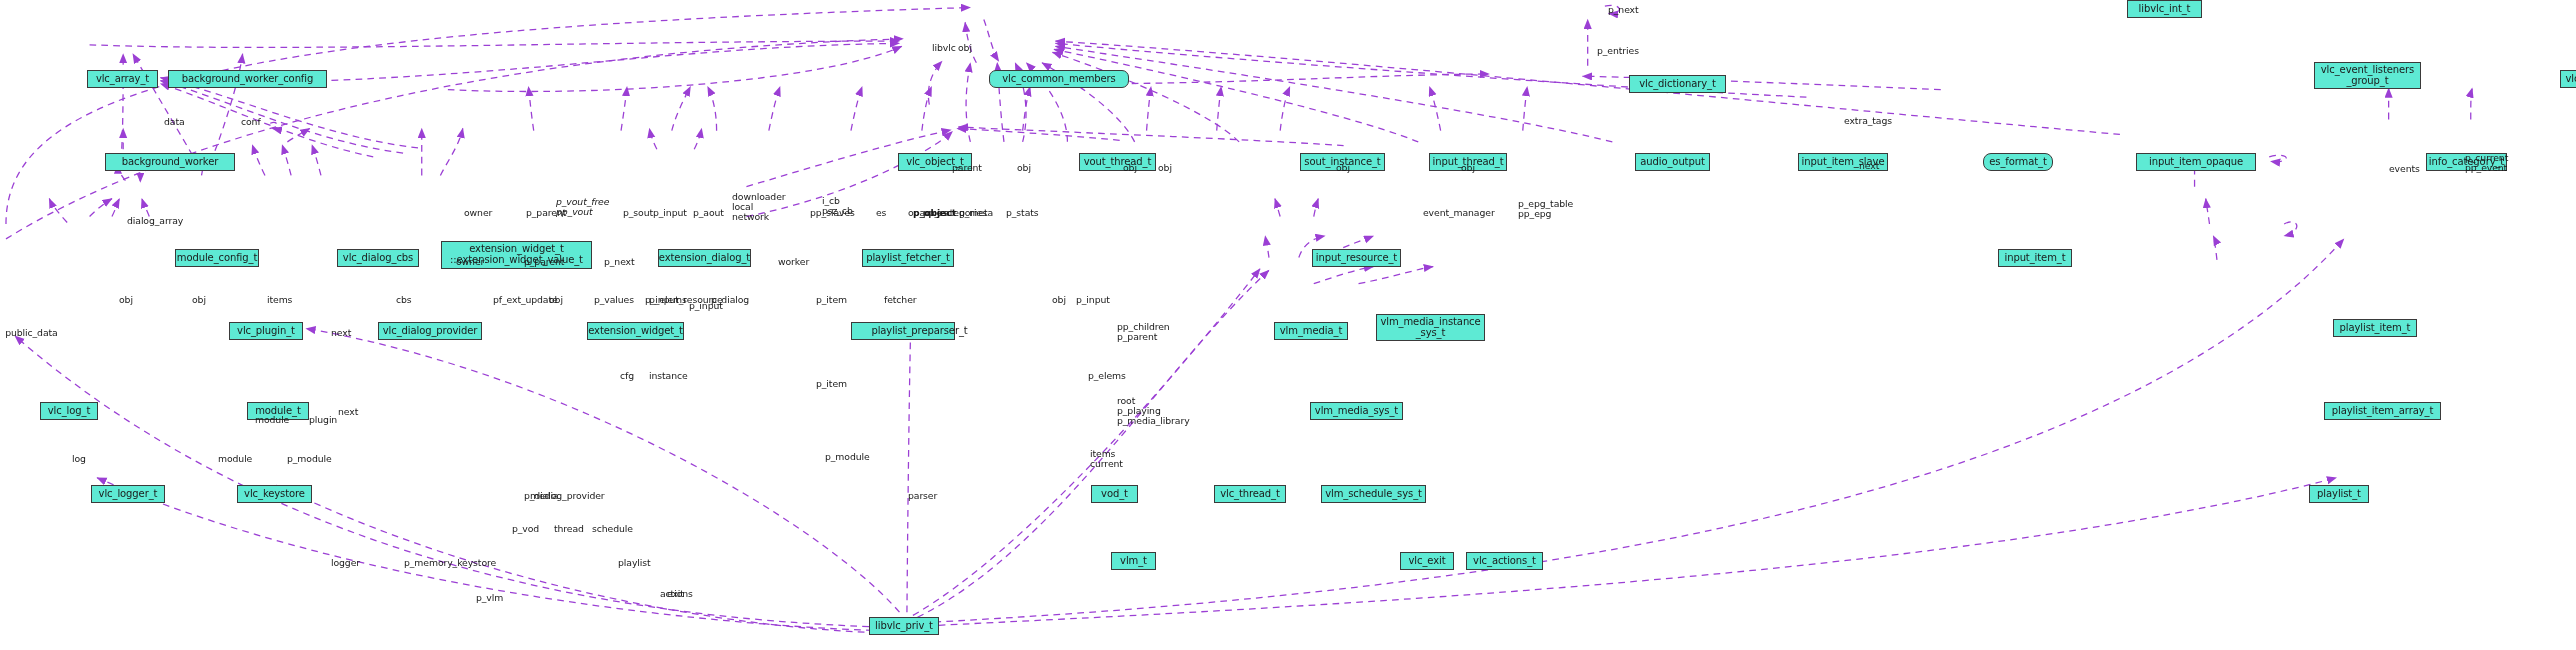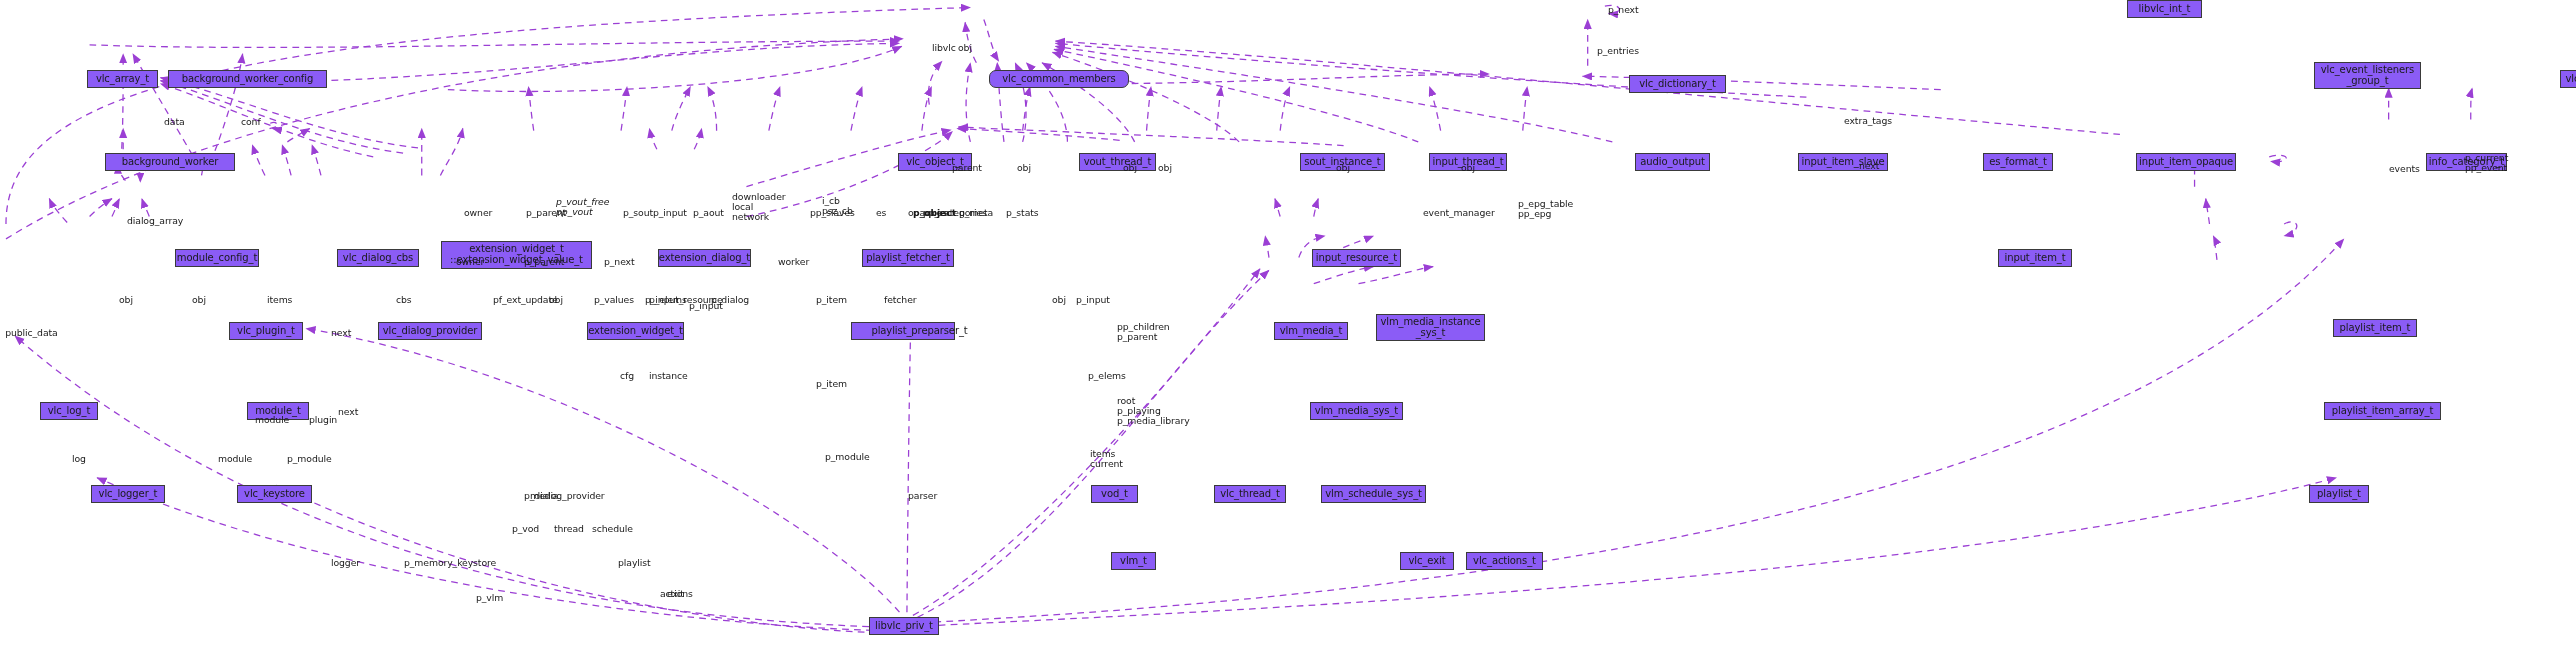--- a/index.html
+++ b/index.html
@@ -9,21 +9,21 @@
     width:2576px;
     height:651px;
     background:#ffffff;
     font-family:"DejaVu Sans","Liberation Sans",sans-serif;
     overflow:hidden;
   }
   svg#edges{position:absolute;left:0;top:0;width:2576px;height:651px;}
   .node{
     position:absolute;
     box-sizing:border-box;
-    background:#8b5cf6;
+    background:#5eead4;
     border:0.7px solid #404040;
     color:#1a1a1a;
     font-size:10px;
     line-height:1.08;
     display:flex;
     align-items:center;
     justify-content:center;
     text-align:center;
     padding:0.7px 3px;
     white-space:pre;
@@ -169,22 +169,22 @@
       <div class="node thick red" style="left: 2314px; top: 62px; width: 107px; height: 27px;">vlc_event_listeners
 _group_t</div>
       <div class="node thick" style="left: 2560px; top: 70px; width: 90px; height: 18px;">vlc_epg_event_t</div>
       <div class="node thick" style="left: 105px; top: 153px; width: 130px; height: 18px;">background_worker</div>
       <div class="node thick" style="left: 898px; top: 153px; width: 74px; height: 18px;">vlc_object_t</div>
       <div class="node thick red" style="left: 1079px; top: 153px; width: 77px; height: 18px;">vout_thread_t</div>
       <div class="node thick red" style="left: 1300px; top: 153px; width: 85px; height: 18px;">sout_instance_t</div>
       <div class="node thick" style="left: 1429px; top: 153px; width: 78px; height: 18px;">input_thread_t</div>
       <div class="node thick" style="left: 1635px; top: 153px; width: 75px; height: 18px;">audio_output</div>
       <div class="node thick" style="left: 1798px; top: 153px; width: 90px; height: 18px;">input_item_slave</div>
-      <div class="node thick red" style="left: 1983px; top: 153px; width: 70px; height: 18px;">es_format_t</div>
-      <div class="node thick" style="left: 2136px; top: 153px; width: 100px; height: 18px;">input_item_opaque</div>
+      <div class="node thick red" style="left: 1983px; top: 153px; width: 70px; height: 18px; border-radius: 8px;">es_format_t</div>
+      <div class="node thick" style="left: 2136px; top: 153px; width: 120px; height: 18px;">input_item_opaque</div>
       <div class="node thick red" style="left: 2426px; top: 153px; width: 81px; height: 18px;">info_category_t</div>
       <div class="node thick red" style="left: 175px; top: 249px; width: 84px; height: 18px;">module_config_t</div>
       <div class="node thick" style="left: 337px; top: 249px; width: 82px; height: 18px;">vlc_dialog_cbs</div>
       <div class="node thick" style="left: 441px; top: 241px; width: 151px; height: 28px;">extension_widget_t
 ::extension_widget_value_t</div>
       <div class="node thick" style="left: 658px; top: 249px; width: 93px; height: 18px;">extension_dialog_t</div>
       <div class="node thick" style="left: 862px; top: 249px; width: 92px; height: 18px;">playlist_fetcher_t</div>
       <div class="node thick" style="left: 1312px; top: 249px; width: 89px; height: 18px;">input_resource_t</div>
       <div class="node thick" style="left: 1998px; top: 249px; width: 74px; height: 18px;">input_item_t</div>
       <div class="node thick" style="left: 2333px; top: 319px; width: 84px; height: 18px;">playlist_item_t</div>

